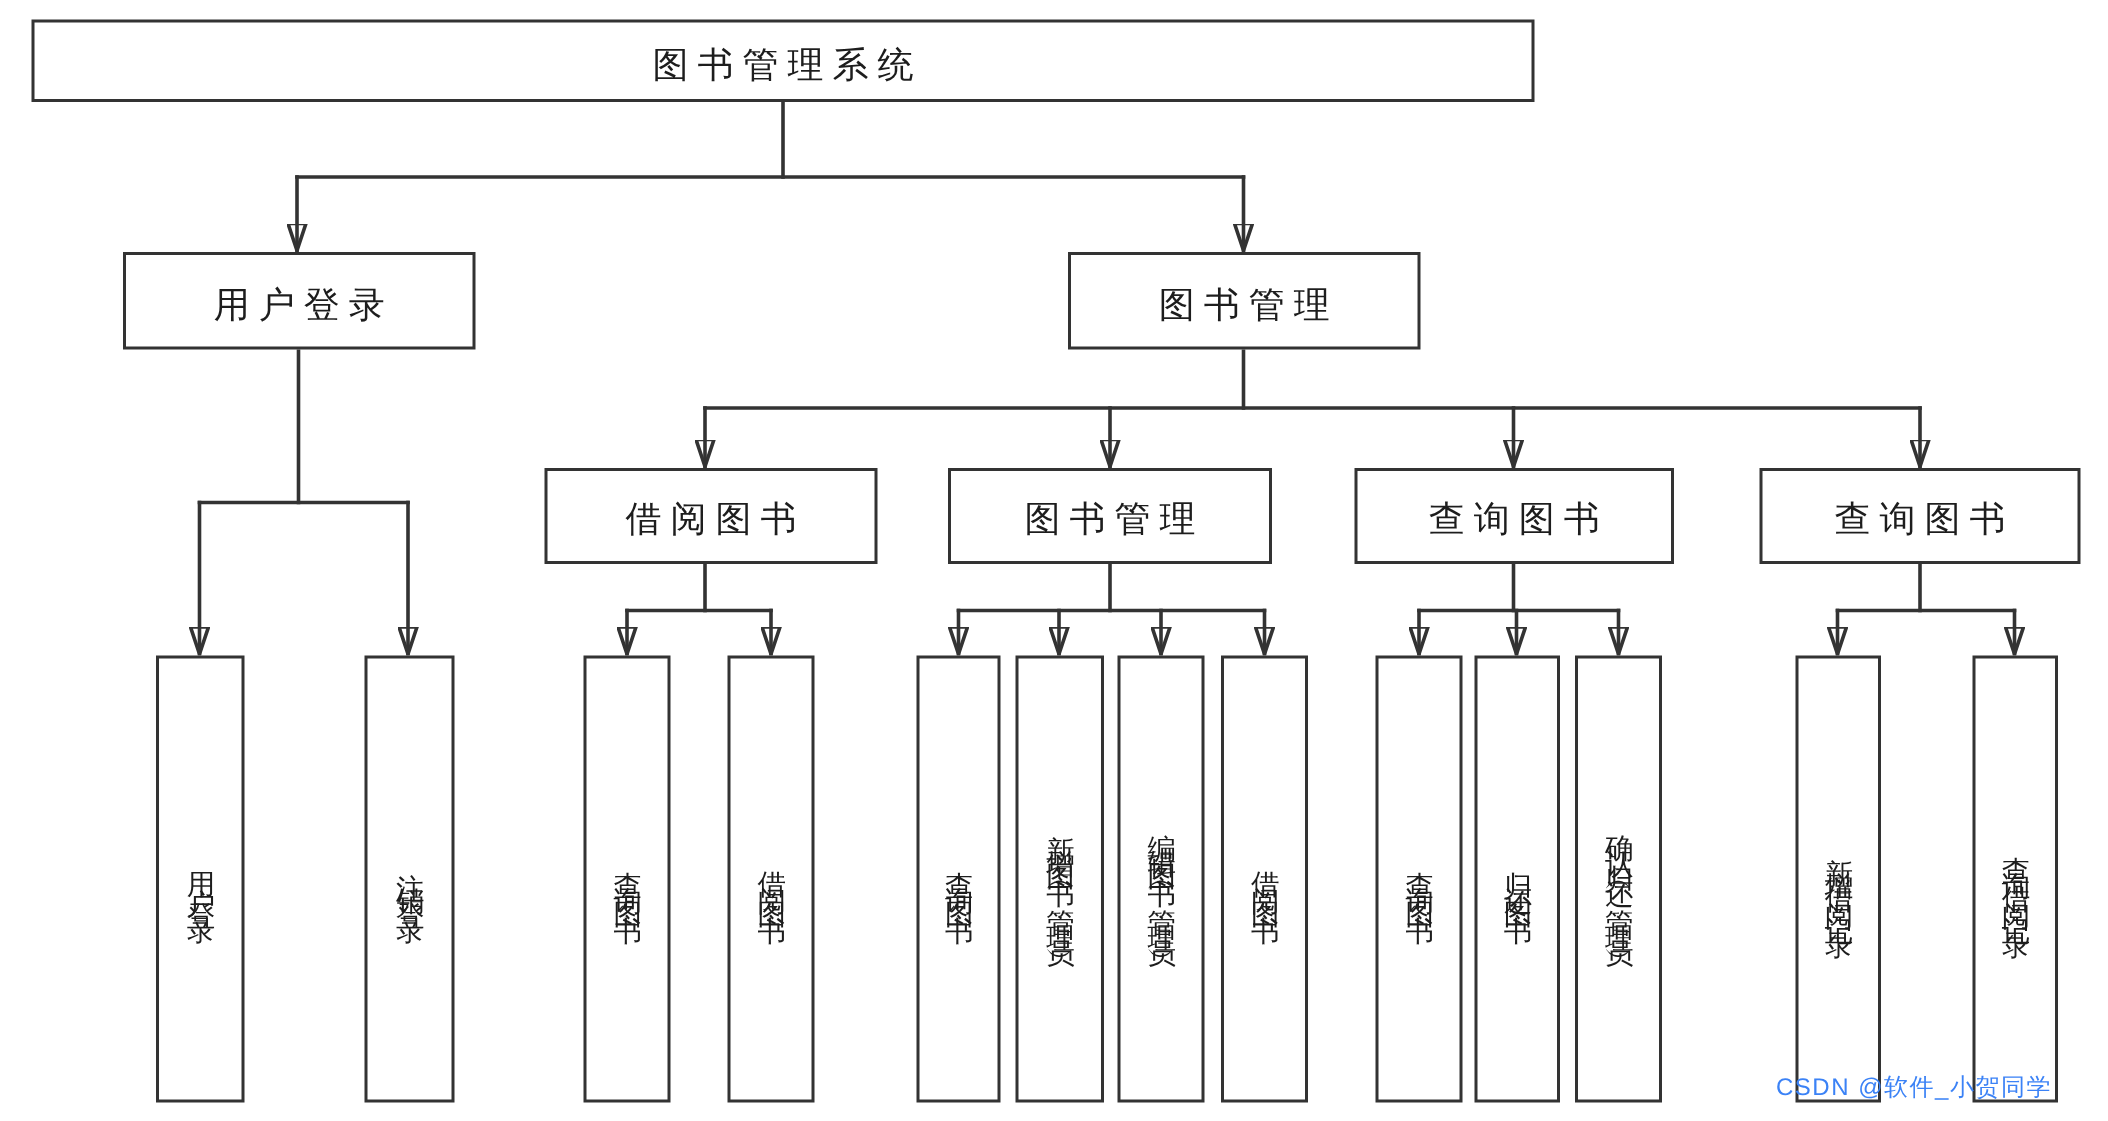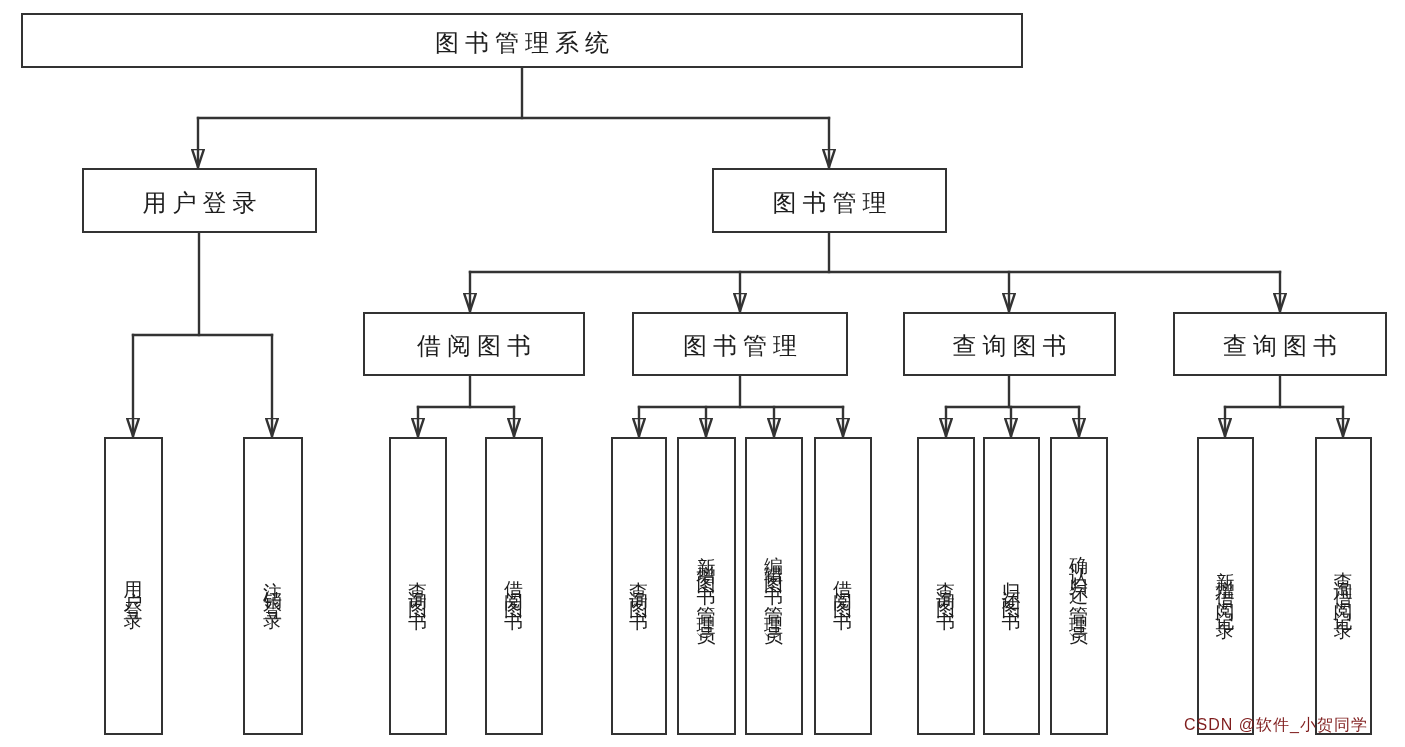--- a/index.html
+++ b/index.html
@@ -5,21 +5,21 @@
   html,body{margin:0;padding:0;background:#ffffff;}
   body{font-family:"Liberation Sans","DejaVu Sans",sans-serif;}
   .stage{position:relative;width:1405px;height:747px;background:#ffffff;overflow:hidden;}
   .connectors{position:absolute;left:0;top:0;z-index:1;}
   .connectors path{fill:none;stroke:#333333;stroke-width:2.4;stroke-linecap:square;}
   .box{position:absolute;box-sizing:border-box;background:#ffffff;border:2px solid #333333;
        display:flex;align-items:center;justify-content:center;color:#1d1d1d;z-index:2;}
   .h{font-size:24px;letter-spacing:6px;text-indent:6px;padding-top:4px;text-align:right;}
   .v{writing-mode:vertical-rl;text-orientation:mixed;font-size:19px;letter-spacing:10px;
      line-height:1.0;}
-  .watermark{position:absolute;left:1184px;top:715px;z-index:3;color:#7f1d1d;
+  .watermark{position:absolute;left:1184px;top:715px;z-index:3;color:#3b82f6;
      font-size:16px;letter-spacing:1px;white-space:nowrap;}
 </style>
 </head>
 <body>
 
 <div class="stage">
 
   <svg class="connectors" width="1405" height="747" viewBox="0 0 1405 747">
     <defs>
       <marker id="ah" viewBox="0 0 20 14" refX="18" refY="7" markerWidth="20" markerHeight="14" markerUnits="userSpaceOnUse" orient="auto">

